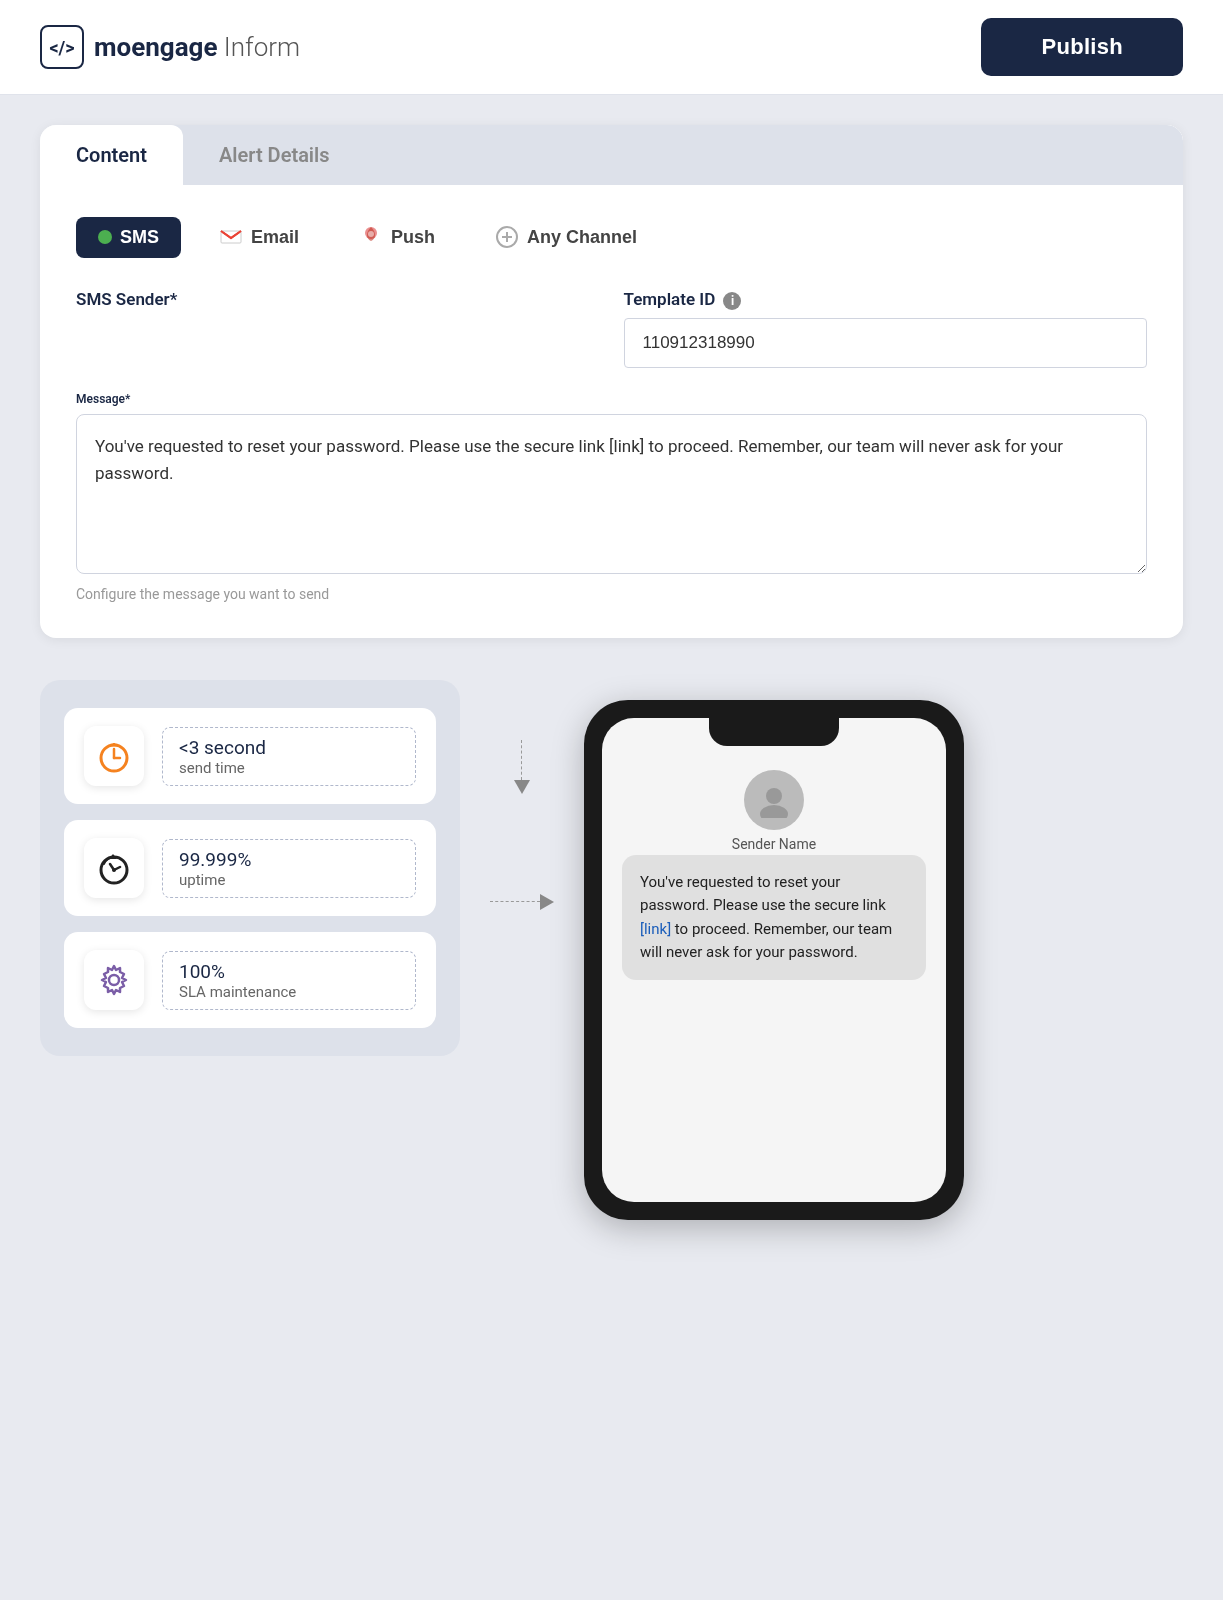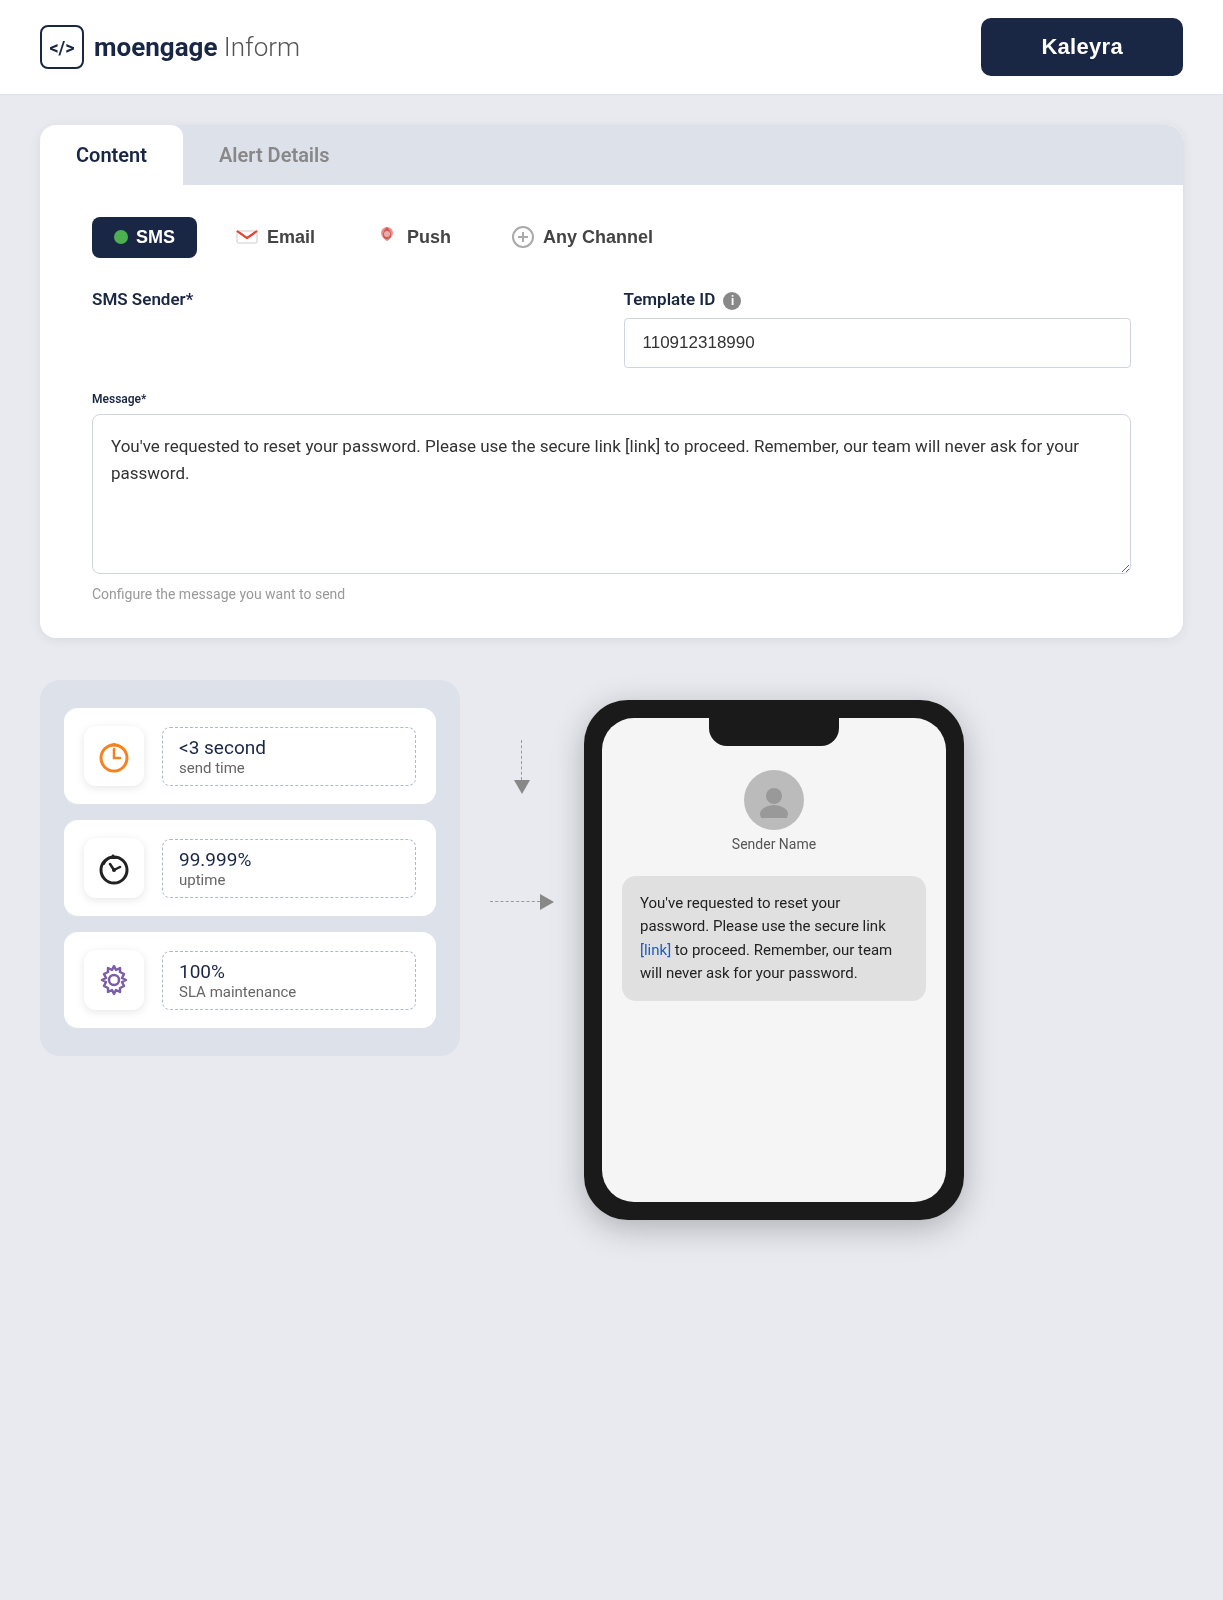--- a/index.html
+++ b/index.html
@@ -86,21 +86,21 @@
       color: #888;
     }
     .tab.active {
       background: #fff;
       color: #1a2744;
       border-radius: 12px 12px 0 0;
     }
 
     
     .card-body {
-      padding: 30px 52px 36px;
+      padding: 30px 36px 36px;
     }
 
     
     .channel-selector {
       display: flex;
       align-items: center;
       gap: 16px;
       margin-bottom: 30px;
     }
     .channel-btn {
@@ -309,21 +309,21 @@
       height: 28px;
       background: #1a1a1a;
       border-radius: 0 0 18px 18px;
       margin-bottom: 24px;
     }
     .phone-avatar-area {
       display: flex;
       flex-direction: column;
       align-items: center;
       gap: 6px;
-      margin-bottom: 24px;
+      margin-bottom: 3px;
     }
     .phone-avatar {
       width: 60px;
       height: 60px;
       border-radius: 50%;
       background: #bbb;
       display: flex;
       align-items: center;
       justify-content: center;
     }
@@ -363,21 +363,21 @@
 </head>
 <body>
 
 <header class="header">
   <div class="logo-area">
     <div class="logo-icon">&lt;/&gt;</div>
     <div>
       <span style="font-size:26px;font-weight:700;color:#1a2744;">moengage</span><span style="font-size:26px;font-weight:300;color:#555;"> Inform</span>
     </div>
   </div>
-  <button class="publish-btn">Kaleyra</button>
+  <button class="publish-btn">Publish</button>
 </header>
 
 <div class="main">
 
   <div class="card">
     <div class="tabs">
       <div class="tab active">Content</div>
       <div class="tab">Alert Details</div>
     </div>
     <div class="card-body">

